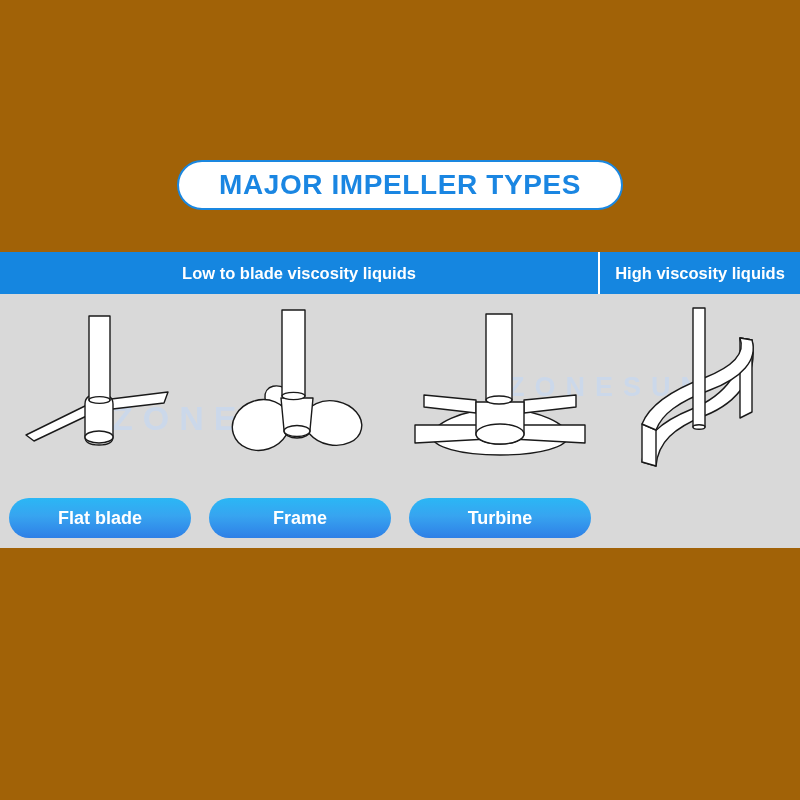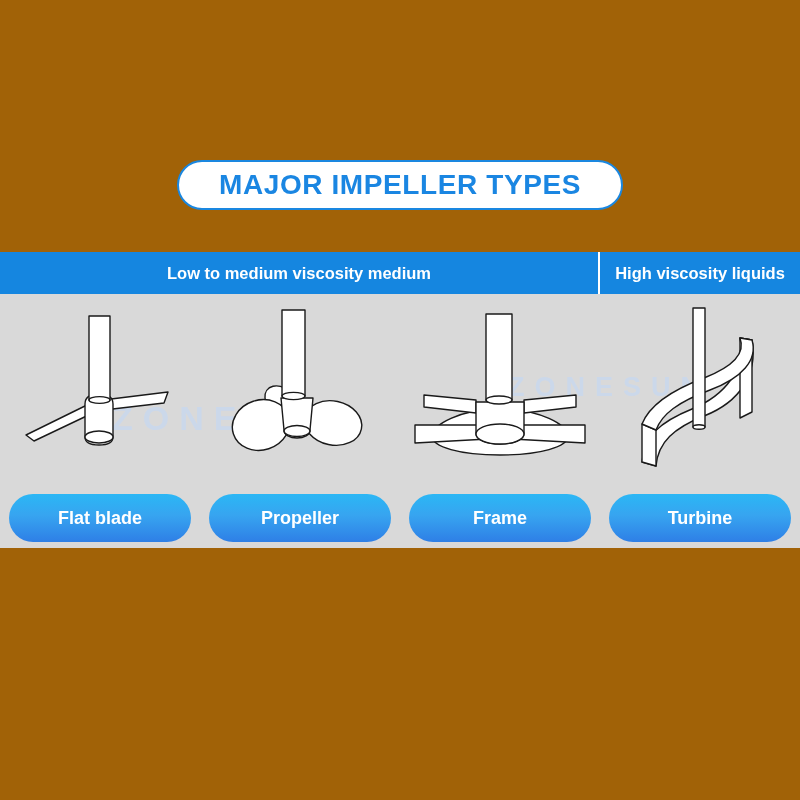--- a/index.html
+++ b/index.html
@@ -135,21 +135,21 @@
     display: flex;
   }
   .label-slot {
     width: 200px;
     display: flex;
     align-items: center;
     justify-content: center;
   }
   .label-pill {
     width: 182px;
-    height: 48px;
+    height: 40px;
     border-radius: 24px;
     background: linear-gradient(180deg, #2BB7F5 0%, #37A4F0 45%, #2E7FE6 100%);
     display: flex;
     align-items: center;
     justify-content: center;
     color: #ffffff;
     font-size: 18px;
     font-weight: bold;
     white-space: nowrap;
     box-sizing: border-box;
@@ -159,21 +159,21 @@
 <body>
 
 <div class="page">
 
   <div class="title-pill">
     <span class="title-text">MAJOR IMPELLER TYPES</span>
   </div>
 
   <div class="header-band">
     <div class="header-cell low">
-      <span>Low to medium viscosity medium</span>
+      <span>Low to blade viscosity liquids</span>
     </div>
     <div class="header-cell high">
       <span>High viscosity liquids</span>
     </div>
   </div>
 
   <div class="content-area">
 
     <div class="watermark wm-1">ZONESUN</div>
     <div class="watermark wm-2">ZONESUN</div>
@@ -263,25 +263,20 @@
   </div>
 
   <div class="labels-row">
     <div class="label-slot">
       <div class="label-pill">
         <span>Flat blade</span>
       </div>
     </div>
     <div class="label-slot">
       <div class="label-pill">
-        <span>Propeller</span>
-      </div>
-    </div>
-    <div class="label-slot">
-      <div class="label-pill">
         <span>Frame</span>
       </div>
     </div>
     <div class="label-slot">
       <div class="label-pill">
         <span>Turbine</span>
       </div>
     </div>
   </div>
 

